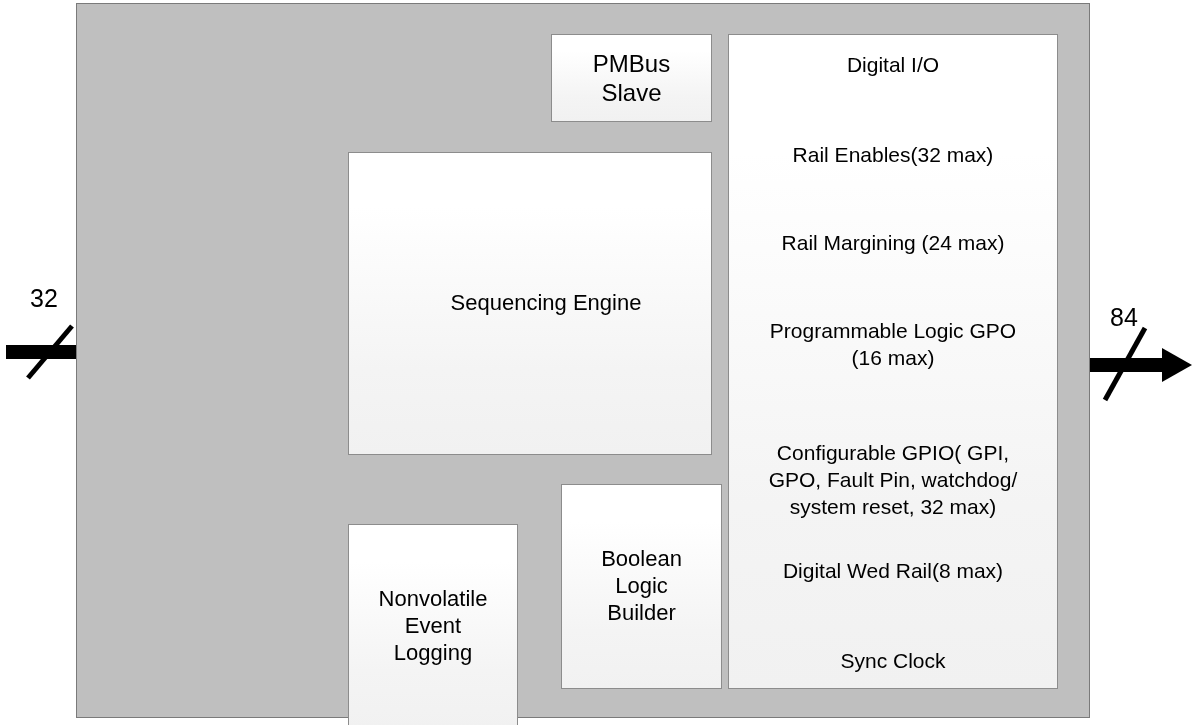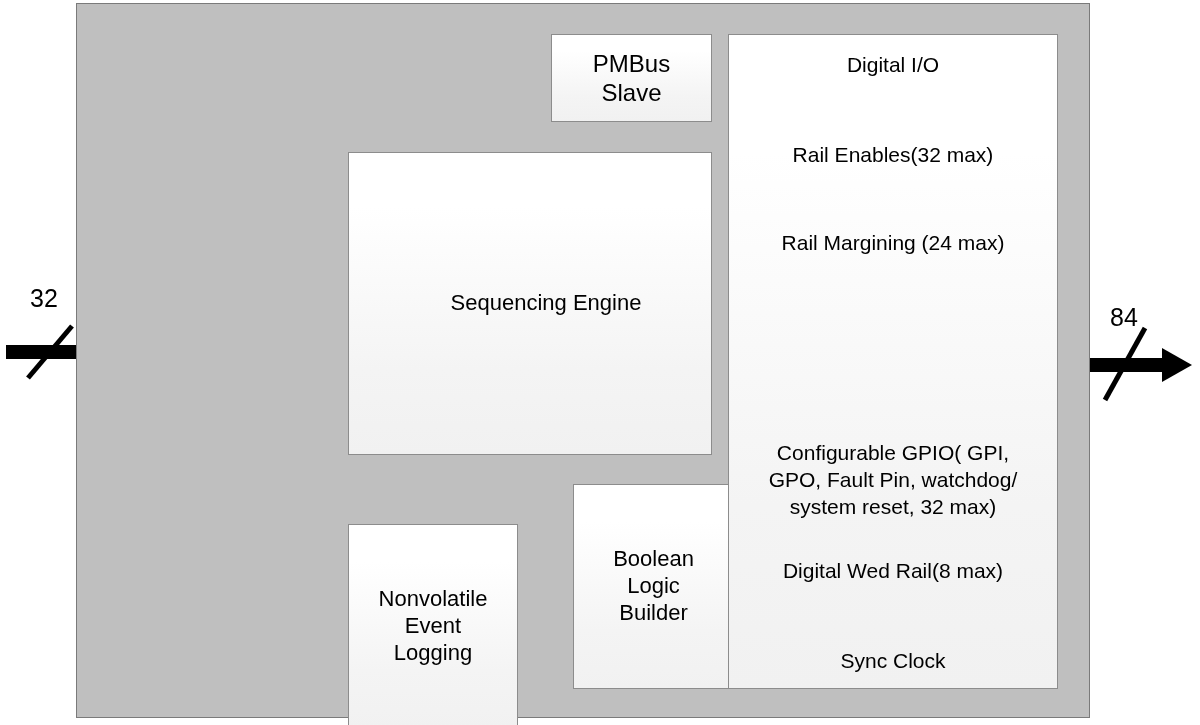--- a/index.html
+++ b/index.html
@@ -46,21 +46,21 @@
   }
 
   
   #blk-adc        { left: 33px;  top: 30px;  width: 227px; height: 655px; font-size: 21px; }
   #blk-adc .label { padding: 0 10px; }
 
   #blk-jtag       { left: 271px; top: 30px;  width: 170px; height: 88px;  font-size: 24px; }
   #blk-pmbus      { left: 474px; top: 30px;  width: 161px; height: 88px;  font-size: 24px; }
   #blk-seq        { left: 271px; top: 148px; width: 364px; height: 303px; font-size: 22px; padding-left: 32px; }
   #blk-nvlog      { left: 271px; top: 480px; width: 170px; height: 205px; font-size: 22px; margin-top: 40px; }
-  #blk-boolean    { left: 496px; top: 480px; width: 161px; height: 205px; font-size: 22px; }
+  #blk-boolean    { left: 484px; top: 480px; width: 161px; height: 205px; font-size: 22px; }
 
   
   #blk-dio {
     left: 651px;
     top: 30px;
     width: 330px;
     height: 655px;
     display: block;
     padding: 16px;
   }
@@ -142,20 +142,22 @@
   <div id="blk-boolean" class="blk">
     <span class="label">Boolean
 Logic
 Builder</span>
   </div>
 
   <div id="blk-dio" class="blk">
     <div id="dio-0" class="dio-line">Digital I/O</div>
     <div id="dio-1" class="dio-line">Rail Enables(32 max)</div>
     <div id="dio-2" class="dio-line">Rail Margining (24 max)</div>
+    <div id="dio-3" class="dio-line">Programmable Logic  GPO
+(16 max)</div>
     <div id="dio-4" class="dio-line">Configurable GPIO( GPI,
 GPO, Fault Pin, watchdog/
 system reset,  32 max)</div>
     <div id="dio-5" class="dio-line">Digital Wed Rail(8 max)</div>
     <div id="dio-6" class="dio-line">Sync Clock</div>
   </div>
 
 </div>
 
 </body></html>

